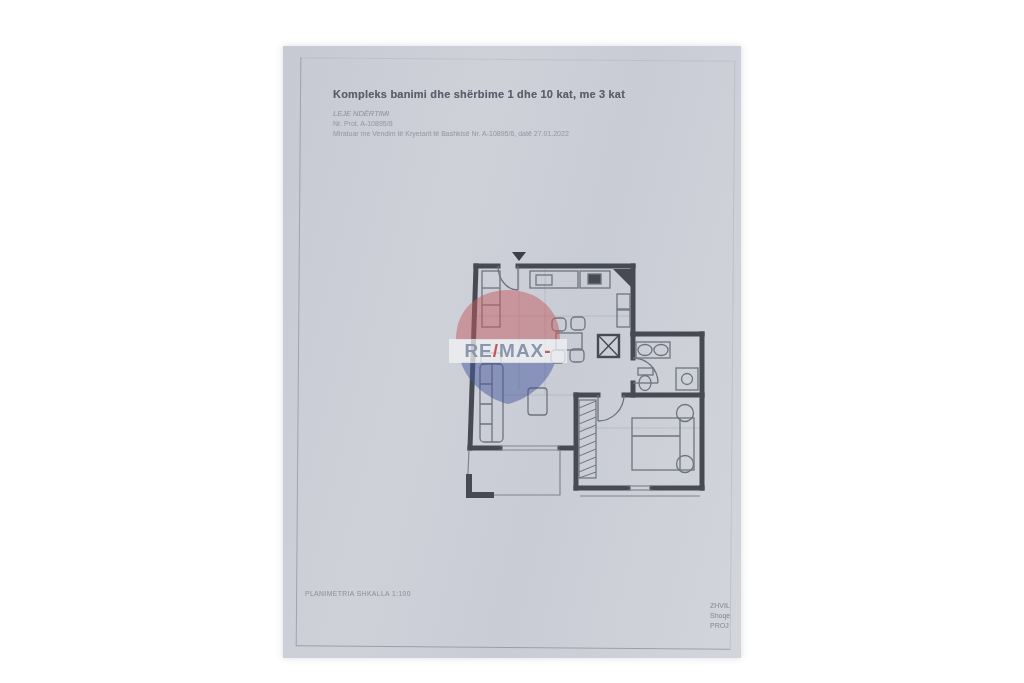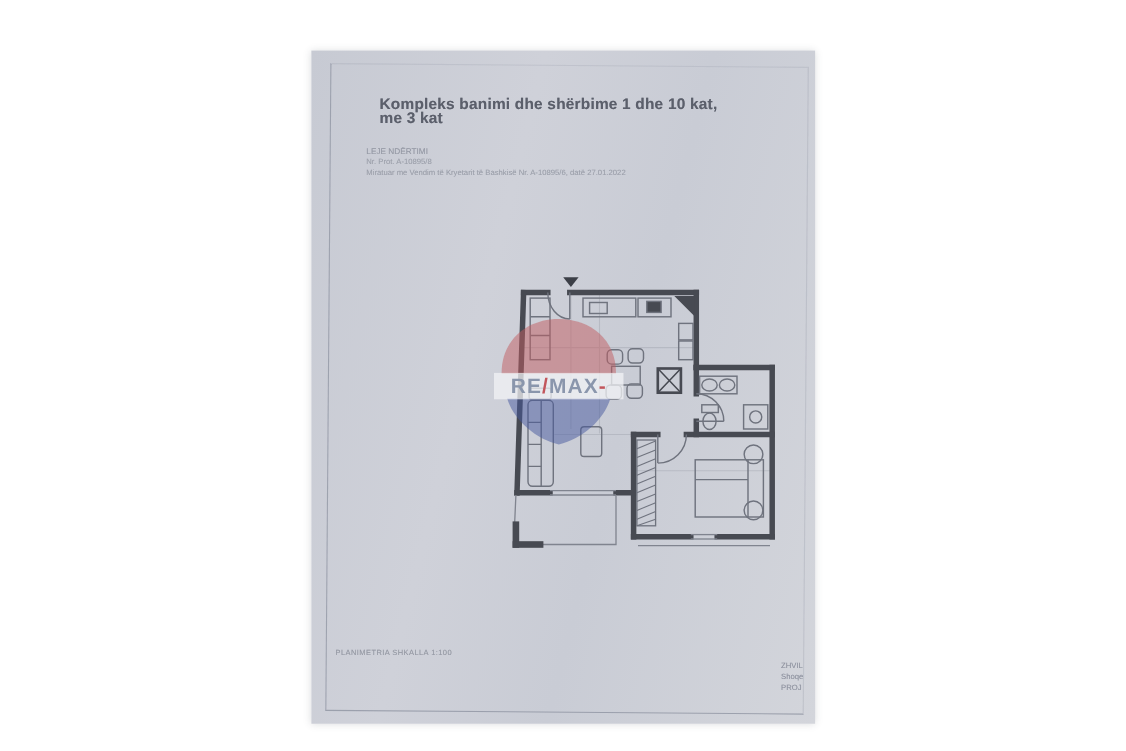--- a/index.html
+++ b/index.html
@@ -8,24 +8,24 @@
   .paper{position:absolute;left:283px;top:46px;width:458px;height:612px;overflow:hidden;
     background:linear-gradient(104deg,#c7cad3 0%,#cfd1d9 35%,#c9ccd5 60%,#d3d5db 100%);
     box-shadow:0 0 7px rgba(60,65,80,0.18);}
   .frame{position:absolute;left:15px;top:13px;right:8px;bottom:10px;
     border-left:1px solid rgba(122,128,144,0.55);
     border-bottom:1px solid rgba(122,128,144,0.6);
     border-top:1px solid rgba(150,155,168,0.25);
     border-right:1px solid rgba(150,155,168,0.3);
     transform:rotate(0.45deg);}
   .title-block{position:absolute;left:50px;top:42px;width:340px;color:#585c68;}
-  .tb-main{font-size:14px;font-weight:700;line-height:13px;letter-spacing:.2px;
-    color:#5b5f6b;text-shadow:0 0 .6px rgba(91,95,107,.55);margin-left:12px;}
-  .tb-sub{font-size:7.5px;line-height:10px;color:#969aa6;margin-top:19px;
-    text-shadow:0 0 .5px rgba(150,154,166,.5);}
+  .tb-main{font-size:11px;font-weight:700;line-height:13px;letter-spacing:.2px;
+    color:#5b5f6b;text-shadow:0 0 .6px rgba(91,95,107,.55);}
+  .tb-sub{font-size:7.5px;line-height:10px;color:#969aa6;margin-top:8px;
+    text-shadow:0 0 .5px rgba(150,154,166,.5);font-style:italic;}
   .tb-sub2{font-size:7px;line-height:9.5px;color:#9da1ac;text-shadow:0 0 .5px rgba(157,161,172,.5);}
   .scale-note{position:absolute;left:22px;top:544px;font-size:6.8px;color:#9599a4;
     letter-spacing:.4px;text-shadow:0 0 .5px rgba(149,153,164,.5);}
   .stamp{position:absolute;left:427px;top:555px;font-size:7px;line-height:10px;color:#8f93a0;
     white-space:nowrap;text-shadow:0 0 .5px rgba(143,147,160,.5);}
   .plan{position:absolute;left:169px;top:204px;width:260px;height:260px;}
   .watermark{position:absolute;left:166px;top:236px;width:118px;height:126px;}
 </style>
 </head>
 <body>

